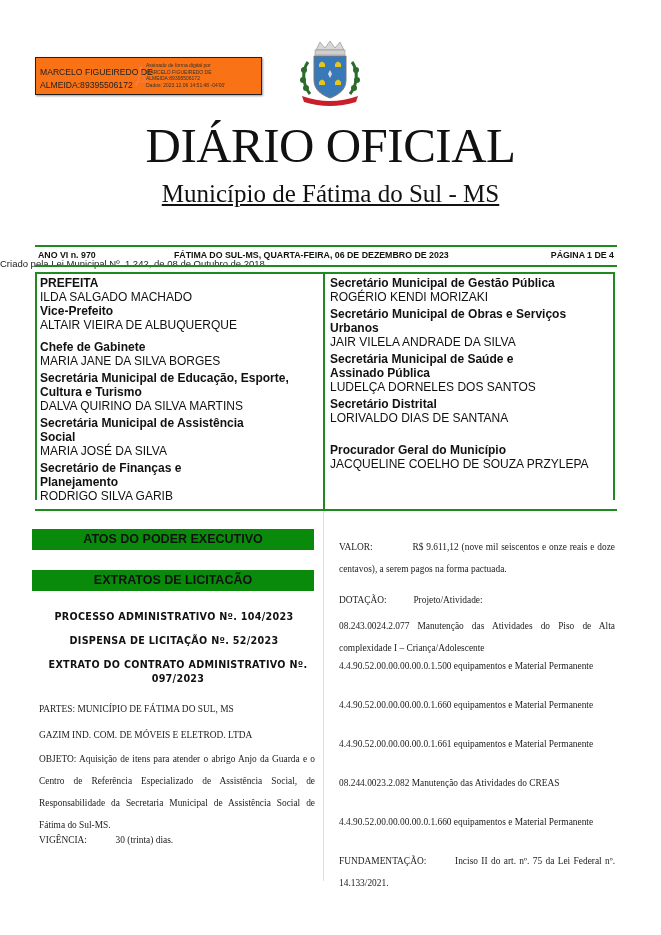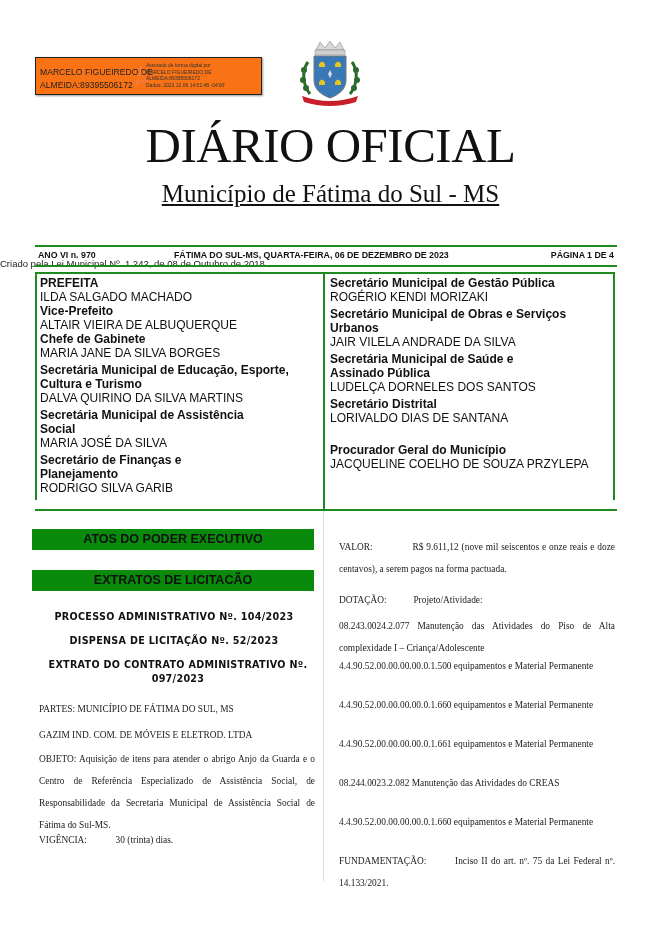--- a/index.html
+++ b/index.html
@@ -90,21 +90,21 @@
 
 <div class="staff-box"></div>
 <div class="staff-divider"></div>
 <div class="staff-bottom"></div>
 
 <div class="staff-col left">
   <div class="staff-entry" style="margin-bottom:0">
     <div class="role">PREFEITA</div>
     <div class="name">ILDA SALGADO MACHADO</div>
   </div>
-  <div class="staff-entry" style="margin-bottom:0">
+  <div class="staff-entry" style="margin-bottom:8px">
     <div class="role">Vice-Prefeito</div>
     <div class="name">ALTAIR VIEIRA DE ALBUQUERQUE</div>
   </div>
   <div class="staff-entry">
     <div class="role">Chefe de Gabinete</div>
     <div class="name">MARIA JANE DA SILVA BORGES</div>
   </div>
   <div class="staff-entry">
     <div class="role">Secretária Municipal de Educação, Esporte, Cultura e Turismo</div>
     <div class="name">DALVA QUIRINO DA SILVA MARTINS</div>

